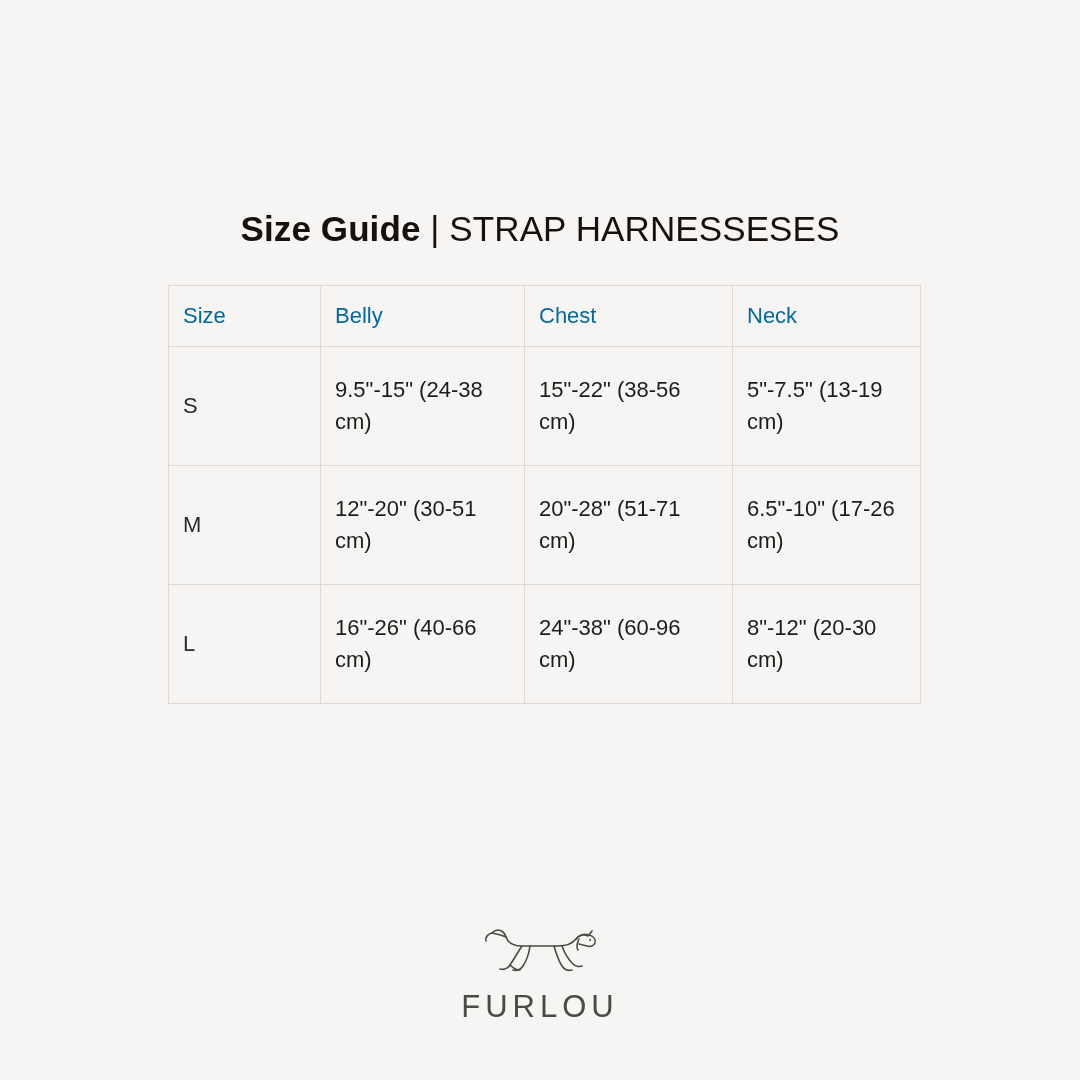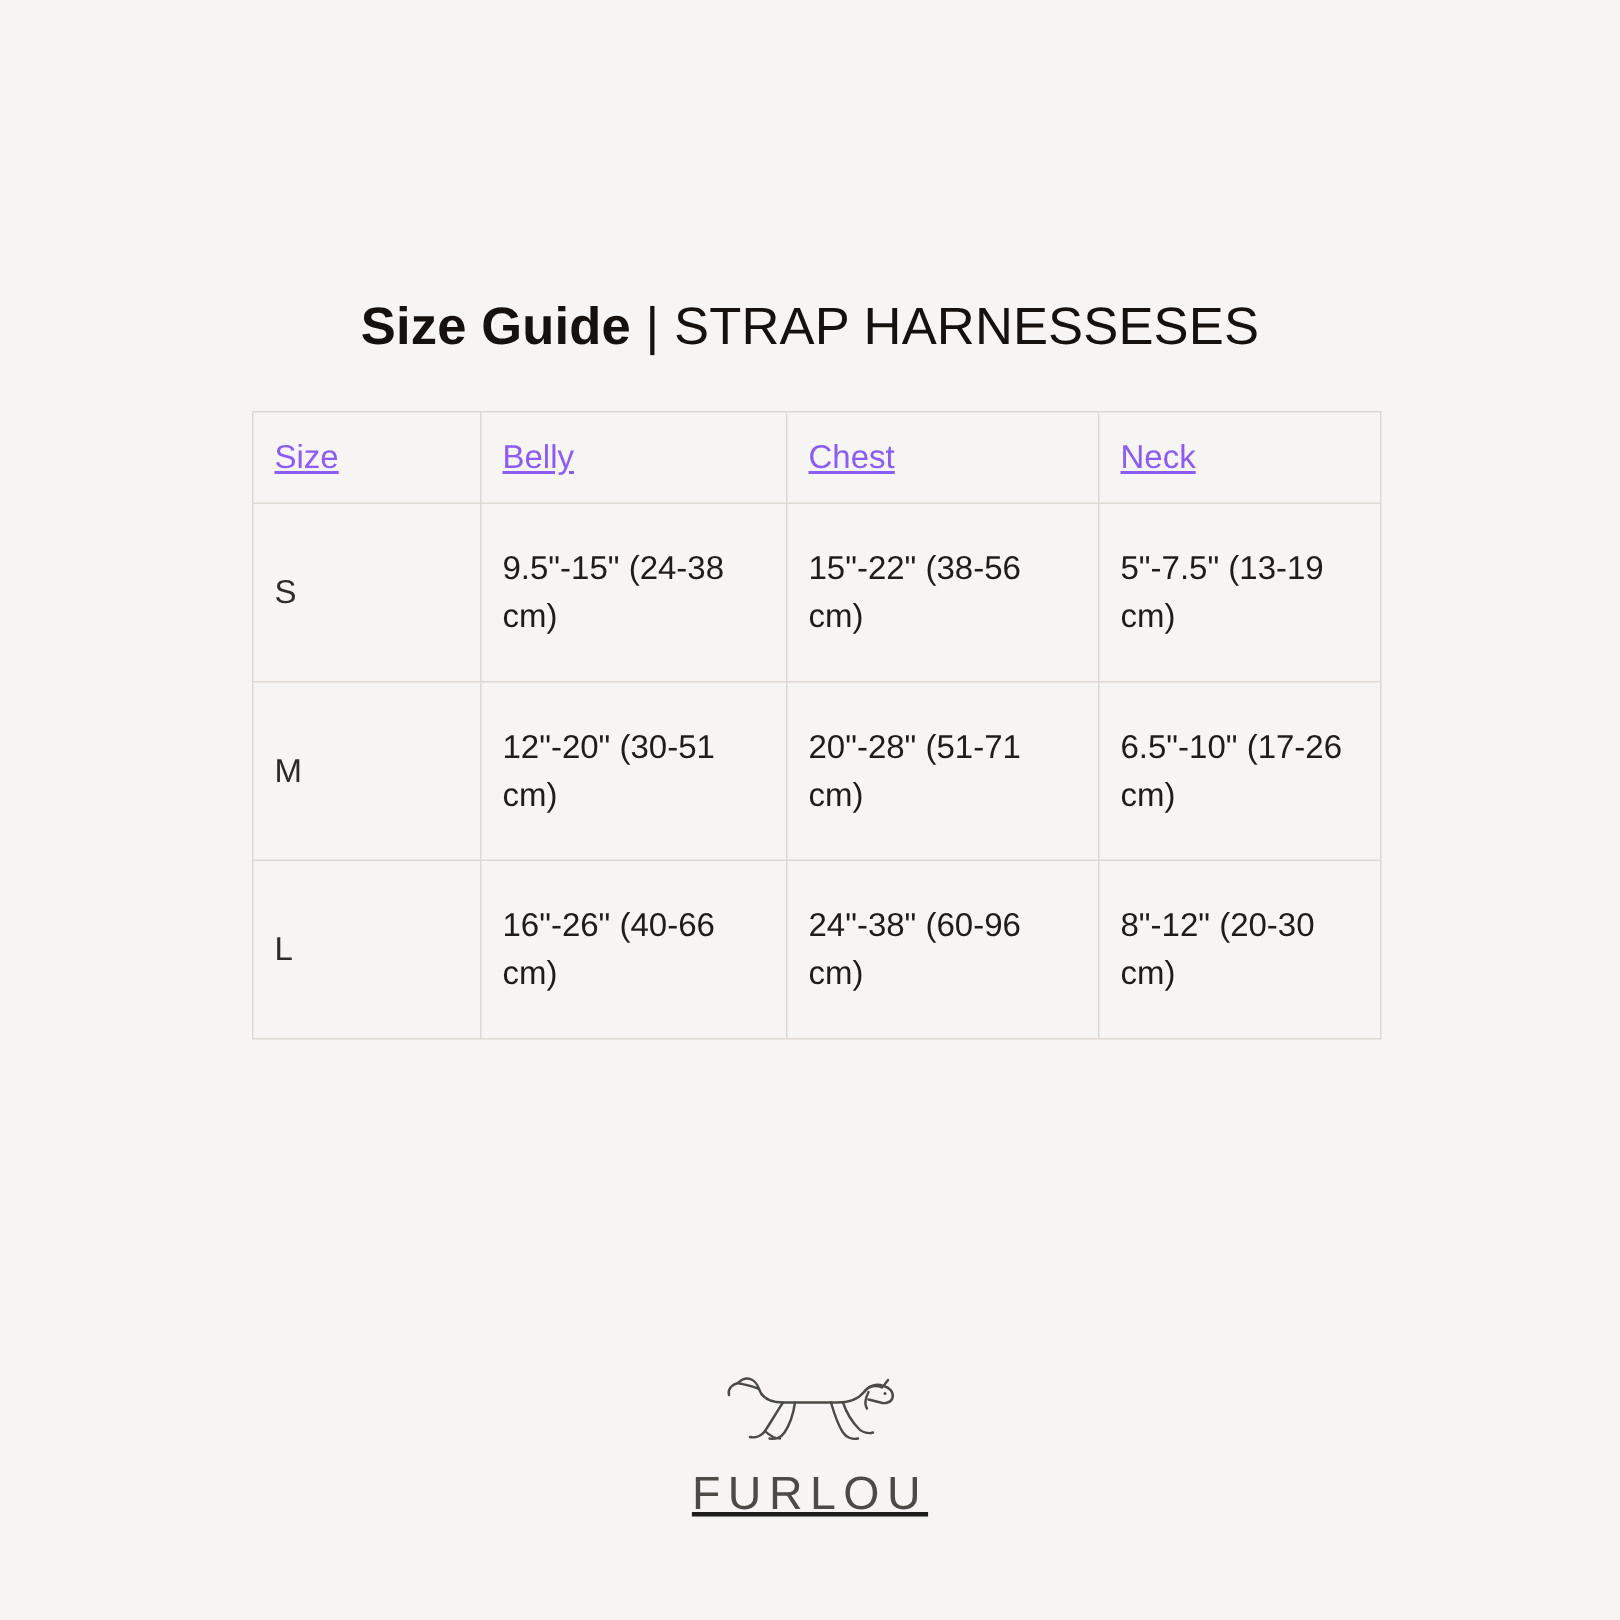--- a/index.html
+++ b/index.html
@@ -12,20 +12,21 @@
     background: #f7f5f3;
     font-family: "Liberation Sans", sans-serif;
     color: #1d1d1b;
     overflow: hidden;
   }
   .page {
     position: relative;
     width: 1080px;
     height: 776px;
     box-sizing: border-box;
+    margin-top: 11px;
   }
   .title {
     position: absolute;
     top: 196px;
     left: 0;
     width: 1080px;
     text-align: center;
     font-size: 35px;
     line-height: 44px;
     letter-spacing: 0.1px;
@@ -50,23 +51,22 @@
   table.size-table td {
     border: 1px solid #ded9d4;
     padding: 0;
     vertical-align: middle;
     text-align: left;
   }
   table.size-table th {
     height: 60px;
     font-weight: 400;
     font-size: 22px;
-    color: #8b5cf6;
+    color: #0369a1;
     padding-left: 14px;
-    text-decoration: underline;
   }
   table.size-table td {
     height: 102px;
     font-size: 22px;
     line-height: 32px;
     color: #1d1d1b;
     padding: 8px 14px 8px 14px;
   }
   table.size-table td.size-cell {
     font-size: 22px;
@@ -87,21 +87,20 @@
   }
   .note .note-label {
     font-weight: 700;
   }
   .brand {
     position: absolute;
     left: 0;
     top: 908px;
     width: 1080px;
     text-align: center;
-    text-decoration: underline;
   }
   .brand-mark {
     display: block;
     margin: 0 auto;
     width: 120px;
     height: 66px;
   }
   .brand-name {
     display: block;
     margin-top: 4px;

